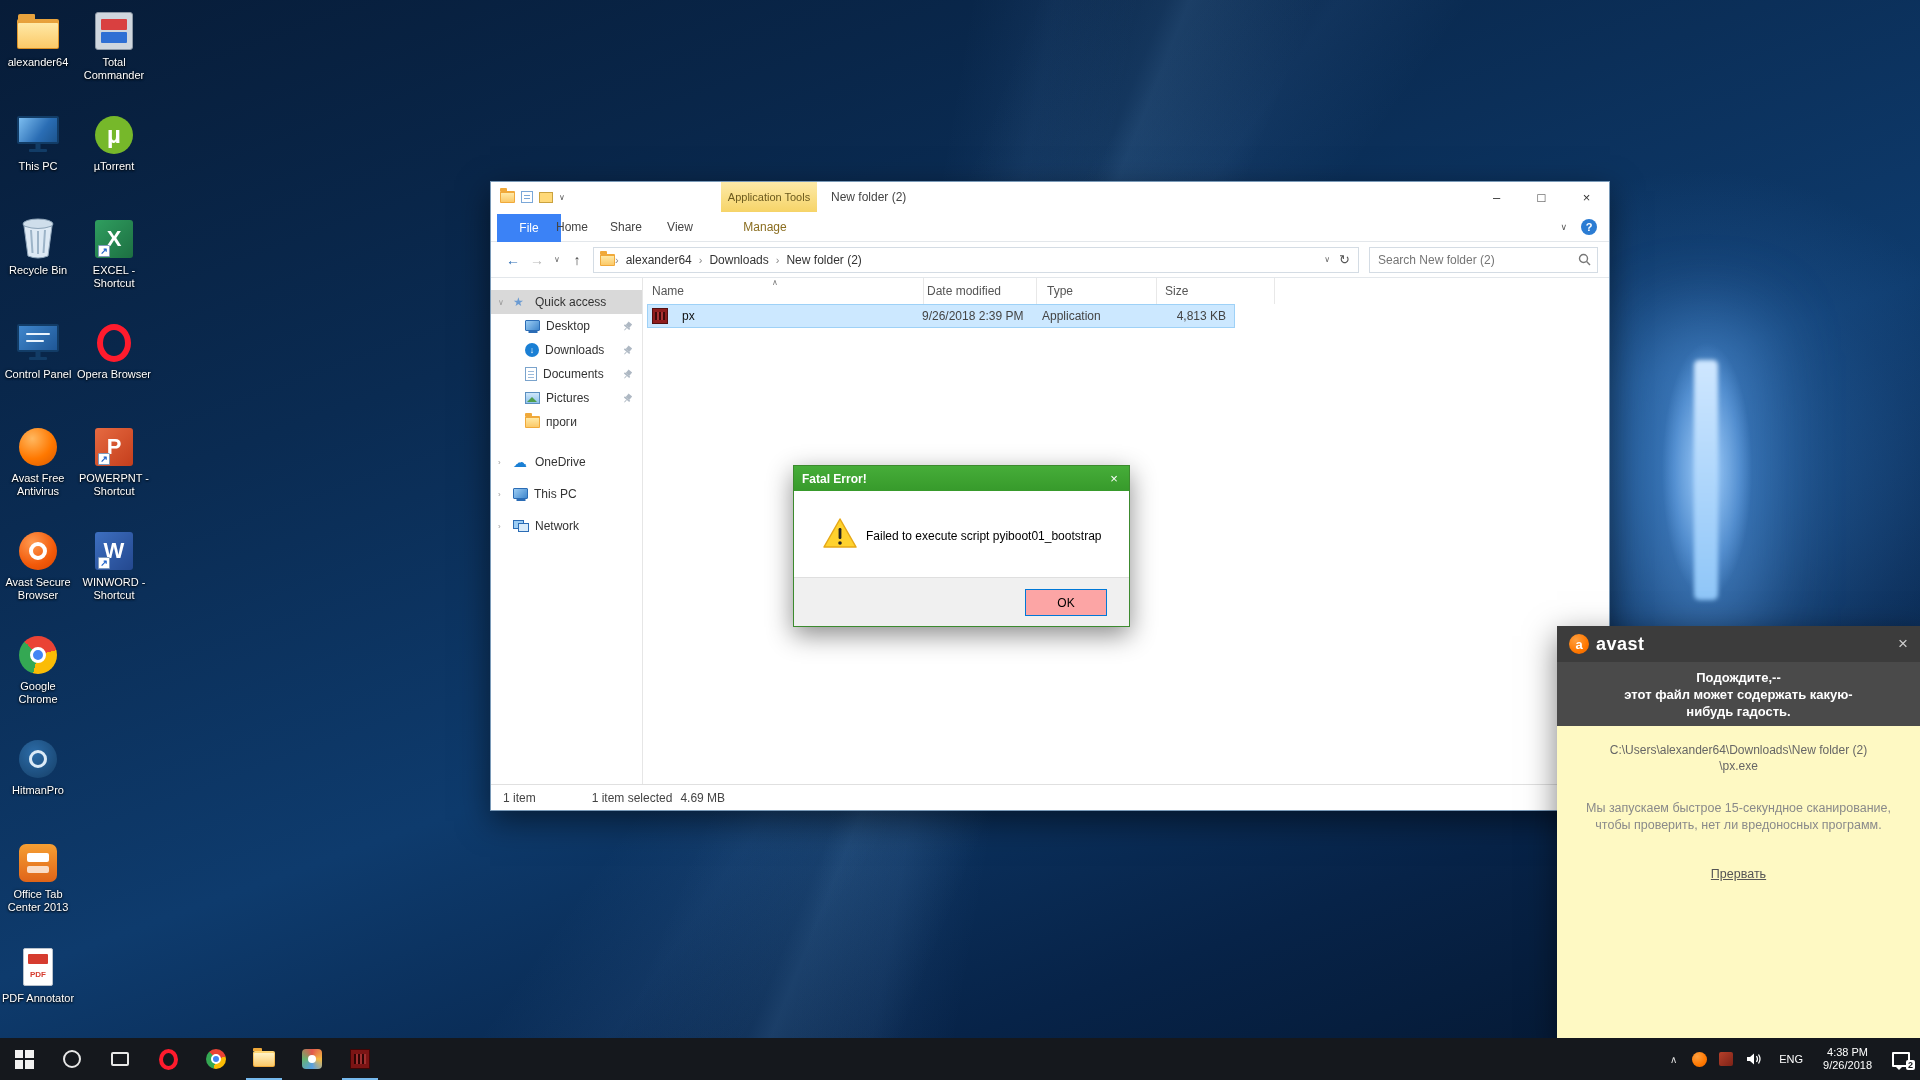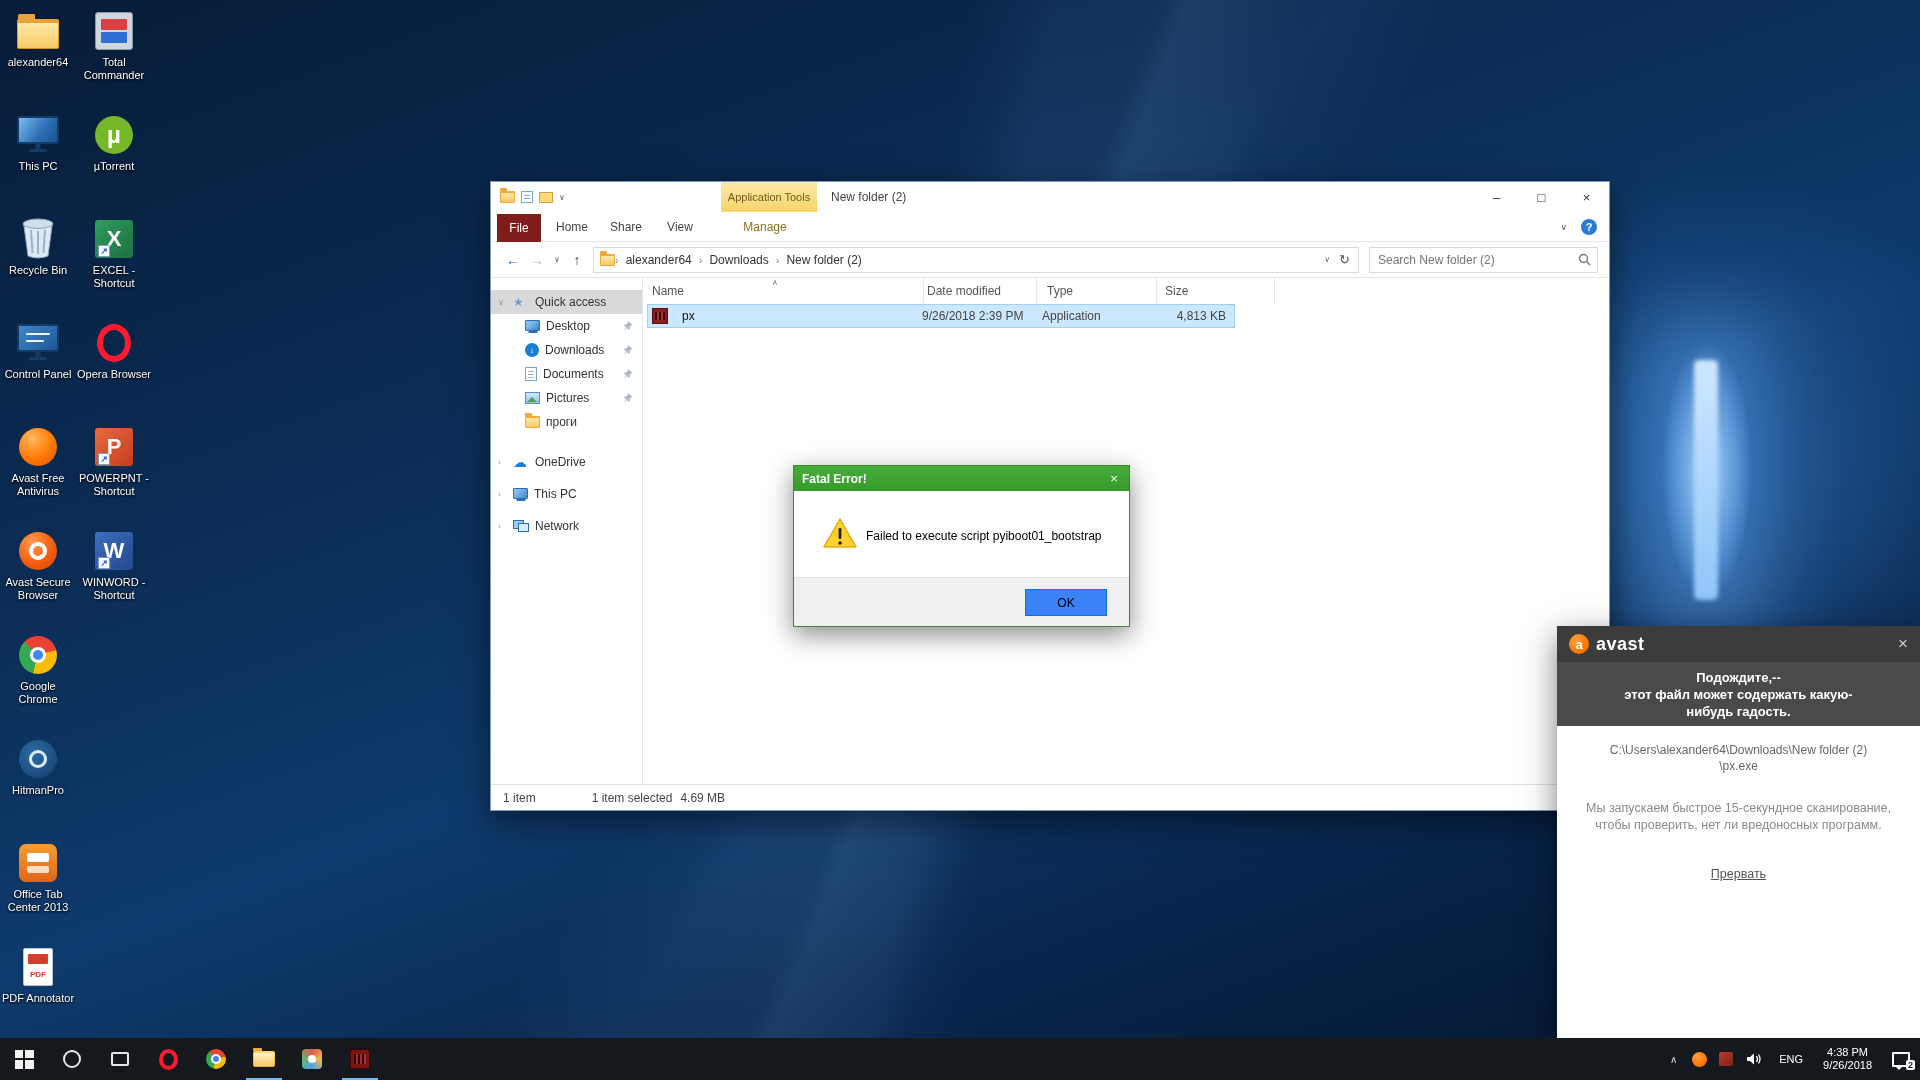--- a/index.html
+++ b/index.html
@@ -71,21 +71,21 @@
   .qat-props{width:12px;height:12px;border:1px solid #7aa7d8;background:#fff;position:relative}
   .qat-props::after{content:"";position:absolute;left:2px;right:2px;top:3px;height:1px;background:#7aa7d8;box-shadow:0 3px 0 #7aa7d8}
   .qat-new{width:14px;height:11px;background:#ffd978;border:1px solid #caa23f}
   .qat-chev{font-size:8px;color:#555}
   .apptools{position:absolute;left:230px;top:0;width:96px;height:30px;background:linear-gradient(#fdeaa8,#f6d468);
     color:#6b5a1e;font-size:11px;display:flex;align-items:center;justify-content:center}
   .wtitle{position:absolute;left:340px;top:0;height:30px;display:flex;align-items:center;color:#444}
   .caption{position:absolute;right:0;top:0;height:30px;display:flex}
   .cbtn{width:45px;height:30px;display:flex;align-items:center;justify-content:center;color:#333;font-size:13px}
   .ribbontabs{position:absolute;left:0;top:30px;right:0;height:30px;background:#fff;border-bottom:1px solid #e3e7eb}
-  .ftab{position:absolute;left:6px;top:2px;width:44px;height:28px;background:#7f1d1d;color:#fff;display:flex;align-items:center;justify-content:center}
+  .ftab{position:absolute;left:6px;top:2px;width:64px;height:28px;background:#3b82f6;color:#fff;display:flex;align-items:center;justify-content:center}
   .rtab{position:absolute;top:0;height:30px;display:flex;align-items:center;justify-content:center;color:#444}
   .rtab.manage{color:#8a6d1f}
   .ribright{position:absolute;right:12px;top:0;height:30px;display:flex;align-items:center;gap:14px;color:#555}
   .help-ic{width:16px;height:16px;border-radius:50%;background:#2b7cd3;color:#fff;font-size:11px;font-weight:bold;display:flex;align-items:center;justify-content:center}
   .addrrow{position:absolute;left:0;top:60px;right:0;height:36px;background:#fff;border-bottom:1px solid #e3e7eb;display:flex;align-items:center;padding-left:10px}
   .navbtn{width:24px;text-align:center;font-size:14px}
   .nav-back{color:#2b6cb5}.nav-fwd{color:#b8b8b8}.nav-chev{width:16px;font-size:8px;color:#666;text-align:center}.nav-up{color:#444}
   .addrbox{position:relative;margin-left:4px;width:766px;height:26px;border:1px solid #d4dce4;background:#fff;display:flex;align-items:center;padding:0 48px 0 6px}
   .crumb{padding:0 7px;color:#333;white-space:nowrap}
   .crumb-sep{color:#888;font-size:11px}
@@ -138,24 +138,24 @@
     linear-gradient(#9aa7b5,#9aa7b5) 0 100%/6px 5px no-repeat,linear-gradient(#9aa7b5,#9aa7b5) 100% 100%/6px 5px no-repeat}
 
   
   .dialog{position:absolute;left:793px;top:465px;width:337px;height:162px;background:#fff;border:1px solid #3c8a2e;box-shadow:0 8px 24px rgba(0,0,0,.45);z-index:20}
   .dlg-title{position:absolute;left:0;top:0;right:0;height:25px;background:linear-gradient(#46ad39,#379a2b);color:#fff;display:flex;align-items:center;padding-left:8px;font-size:12px;font-weight:bold}
   .dlg-close{position:absolute;right:0;top:0;width:30px;height:25px;display:flex;align-items:center;justify-content:center;color:#fff;font-size:13px}
   .dlg-body{position:absolute;left:0;top:25px;right:0;height:88px;background:#fff}
   .warn{position:absolute;left:28px;top:26px}
   .dlg-msg{position:absolute;left:72px;top:38px;font-size:12px;color:#000}
   .dlg-foot{position:absolute;left:0;bottom:0;right:0;height:49px;background:#f0f0f0;border-top:1px solid #dfdfdf}
-  .okbtn{position:absolute;right:22px;top:11px;width:82px;height:27px;background:#3b82f6;border:1px solid #0078d7;font-size:12px;color:#000;font-family:inherit}
+  .okbtn{position:absolute;right:22px;top:11px;width:82px;height:27px;background:#fca5a5;border:1px solid #0078d7;font-size:12px;color:#000;font-family:inherit}
 
   
-  .avast{position:absolute;left:1557px;top:626px;width:363px;height:412px;background:#ffffff;box-shadow:0 10px 30px rgba(0,0,0,.5);z-index:30}
+  .avast{position:absolute;left:1557px;top:626px;width:363px;height:412px;background:#fef9c3;box-shadow:0 10px 30px rgba(0,0,0,.5);z-index:30}
   .av-head{position:absolute;left:0;top:0;right:0;height:36px;background:#3c3c3c;display:flex;align-items:center;padding:0 12px}
   .av-logo{display:flex;align-items:center;gap:7px}
   .av-ball{width:20px;height:20px;border-radius:50%;background:radial-gradient(circle at 35% 30%,#ffa040,#ff7800 60%,#e86200);position:relative}
   .av-ball::after{content:"a";position:absolute;inset:0;display:flex;align-items:center;justify-content:center;color:#fff;font-weight:bold;font-size:13px}
   .av-brand{color:#fff;font-size:18px;font-weight:bold;letter-spacing:.5px}
   .av-close{margin-left:auto;color:#cfcfcf;font-size:17px}
   .av-headline{position:absolute;left:0;top:36px;right:0;height:64px;background:#4a4a4a;color:#fff;text-align:center;font-weight:bold;font-size:13px;line-height:17px;padding-top:7px}
   .av-body{position:absolute;left:0;top:100px;right:0;bottom:0;text-align:center}
   .av-path{margin-top:16px;font-size:12px;color:#666;line-height:16px}
   .av-illus{position:relative;width:150px;height:110px;margin:16px auto 0}

